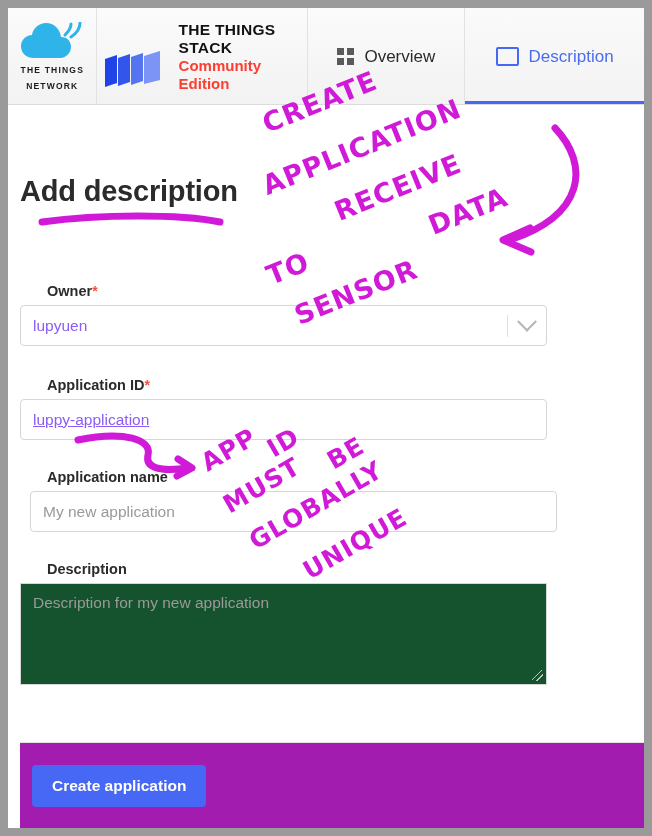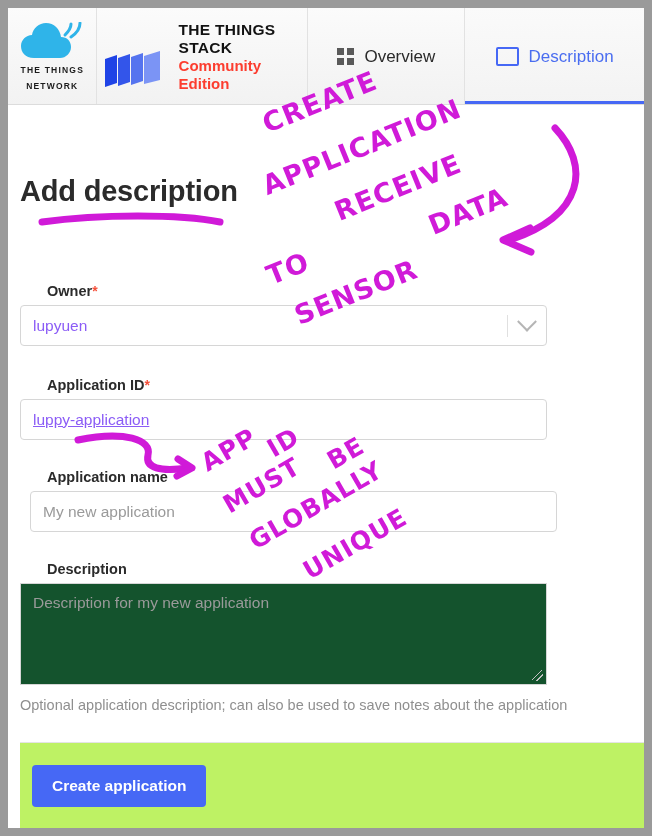--- a/index.html
+++ b/index.html
@@ -214,21 +214,21 @@
     left: 12px; top: 592px;
     font-size: 14.5px;
     color: #8f8f8f;
   }
 
   #footer {
     position: absolute;
     left: 12px; top: 637px;
     width: 624px;
     height: 86px;
-    background: #bef264;
+    background: #a21caf;
     border-top: 1px solid #e4e4e4;
   }
   #create-btn {
     position: absolute;
     left: 12px; top: 22px;
     height: 42px;
     padding: 0 20px;
     background: #4668f5;
     color: #fff;
     border: none;
@@ -342,21 +342,20 @@
     <div id="appname-label" class="field-label">Application name</div>
     <div id="appname-input" class="input-box placeholder">
       <span>My new application</span>
     </div>
 
     <div id="desc-label" class="field-label">Description</div>
     <div id="desc-box">
       <span>Description for my new application</span>
       <span id="desc-resize"></span>
     </div>
-    <div id="desc-help">Optional application description; can also be used to save notes about the application</div>
 
     <div id="footer">
       <button id="create-btn">Create application</button>
     </div>
   </div>
 </div>
 
 <div id="annotations">
   <svg width="652" height="836" viewBox="0 0 652 836">
 

